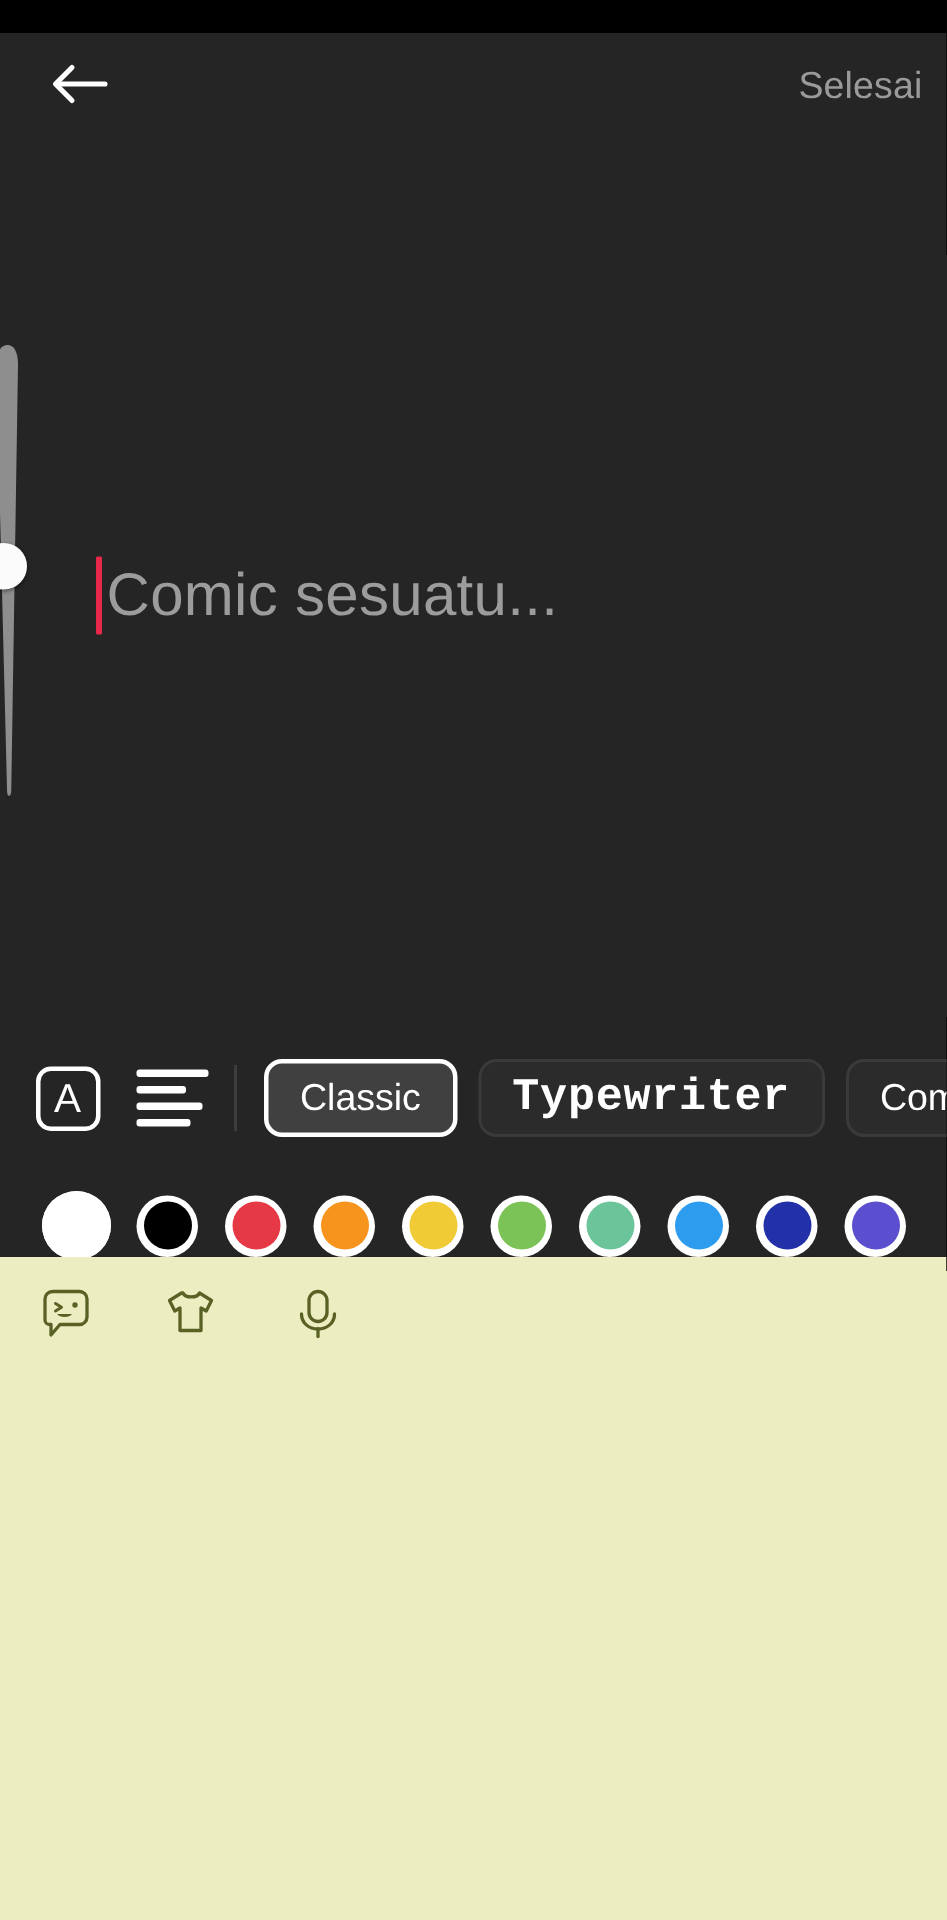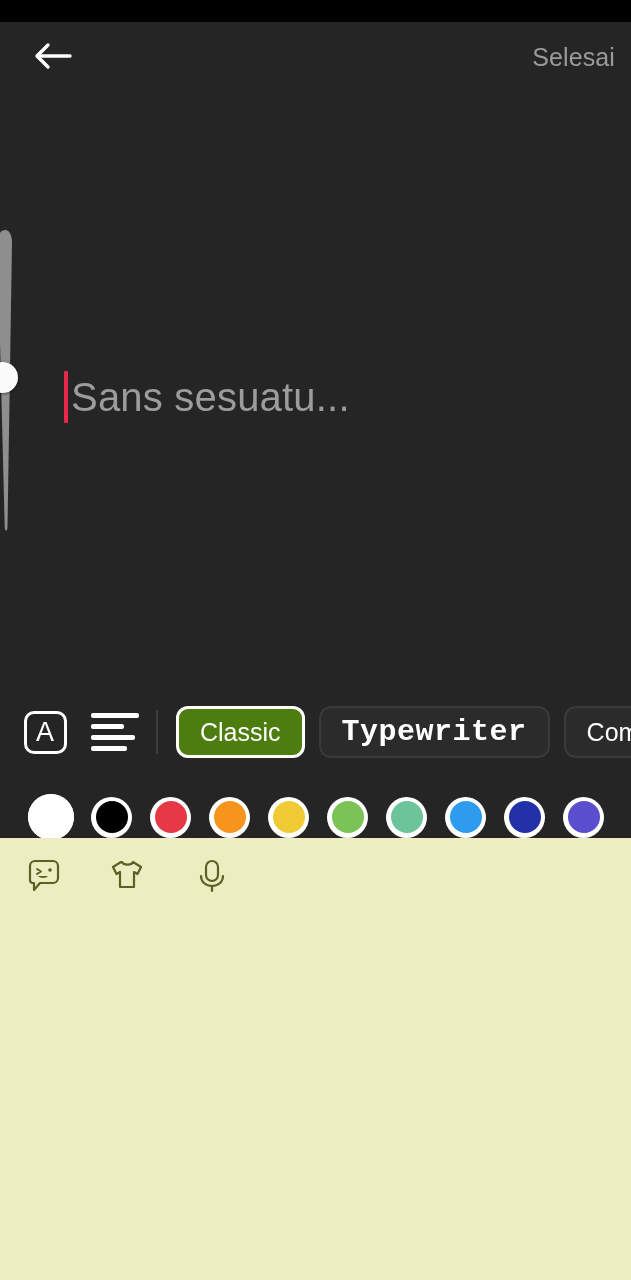--- a/index.html
+++ b/index.html
@@ -53,21 +53,21 @@
   .align-icon i:nth-child(2){ width:33px; }
   .align-icon i:nth-child(3){ width:44px; }
   .align-icon i:nth-child(4){ width:36px; }
 
   .divider { width:2px; height:44px; background:#3d3d3d; margin-left:18px; margin-right:18px;
              flex:0 0 auto; }
 
   .font-chip { flex:0 0 auto; height:52px; border-radius:12px; background:#2b2b2b;
                border:2px solid #3a3a3a; display:flex; align-items:center; justify-content:center;
                padding:0 21px; color:#fff; font-size:25px; margin-right:14px; white-space:nowrap; }
-  .font-chip.selected { border:3px solid #ffffff; background:#4d7c0f; }
+  .font-chip.selected { border:3px solid #ffffff; background:#404040; }
   .font-chip.mono { font-family:"Liberation Mono", monospace; font-weight:bold; font-size:30px; letter-spacing:.5px; }
 
   
   .color-bar { position:absolute; left:0; top:765px; width:631px; height:60px;
                display:flex; align-items:center; }
   .swatch { flex:0 0 auto; border-radius:50%; background:#fff; display:flex;
             align-items:center; justify-content:center; }
   .swatch .fill { border-radius:50%; }
   .swatch.big { width:46px; height:46px; margin-left:28px; margin-right:17px; }
   .swatch.big .fill { width:46px; height:46px; }
@@ -105,21 +105,21 @@
 
     <div class="size-slider">
       <svg viewBox="0 0 22 305" fill="none">
         <path d="M1.5 16 C1.5 7 5 3 9 3 C13 3 16 7 16 16 L11.5 300 C11.4 303 10.6 303.5 10 303.5 C9.4 303.5 8.8 303 8.7 300 Z" fill="#8e8e8e"></path>
       </svg>
       <div class="slider-thumb"></div>
     </div>
 
     <div class="text-area">
       <div class="caret"></div>
-      <div class="placeholder">Sans sesuatu...</div>
+      <div class="placeholder">Comic sesuatu...</div>
     </div>
 
     <div class="style-bar">
       <div class="icon-btn first">
         <span class="abox">A</span>
       </div>
       <div class="icon-btn second">
         <span class="align-icon">
           <i></i>
             <i></i>

